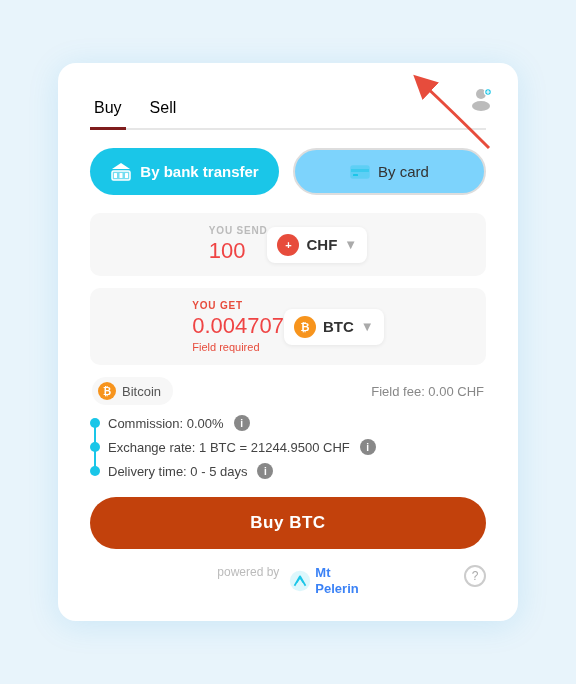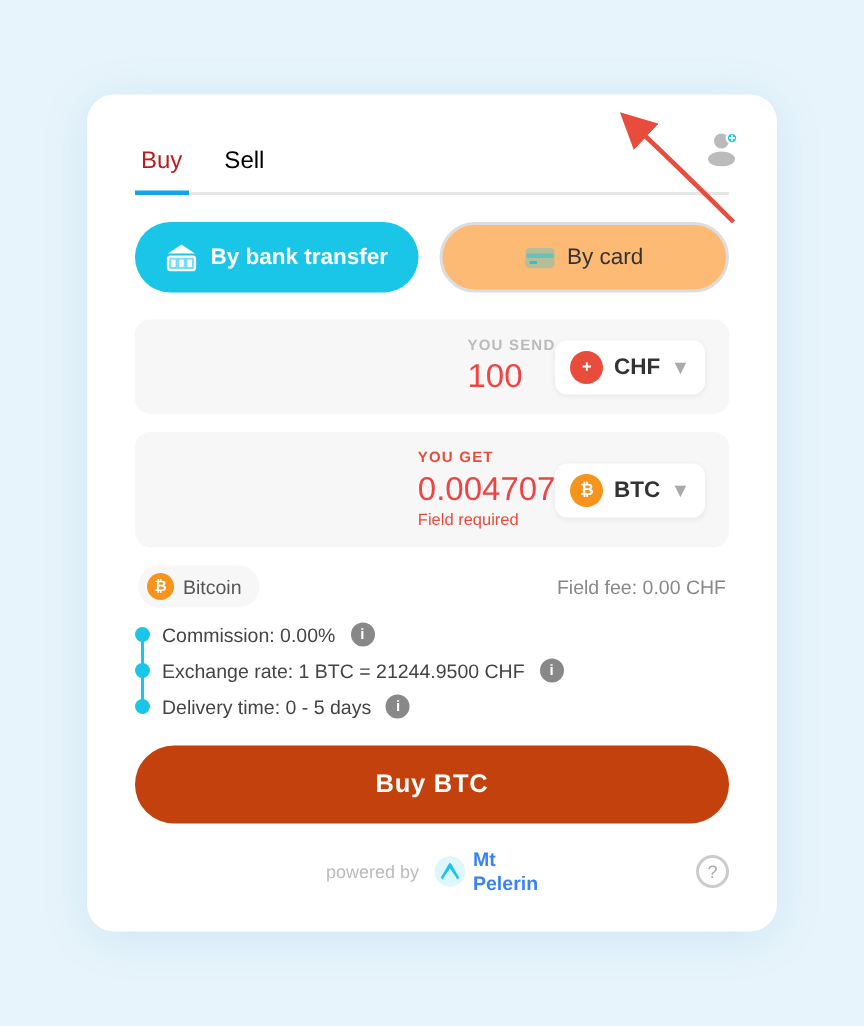--- a/index.html
+++ b/index.html
@@ -48,22 +48,22 @@
       border-bottom: 3px solid transparent;
       margin-bottom: -2px;
       color: #000000;
       font-weight: 500;
       background: none;
       border-top: none;
       border-left: none;
       border-right: none;
     }
     .tab.active {
-      color: #b91c1c;
-      border-bottom: 3px solid #0ea5e9;
+      color: #000000;
+      border-bottom: 3px solid #7f1d1d;
     }
     
     .payment-btns {
       display: flex;
       gap: 14px;
       margin-bottom: 18px;
     }
     .btn-bank {
       flex: 1;
       background: #1ac6e8;
@@ -74,42 +74,42 @@
       font-size: 15px;
       cursor: pointer;
       display: flex;
       align-items: center;
       justify-content: center;
       gap: 8px;
       font-weight: 600;
     }
     .btn-card {
       flex: 1;
-      background: #fdba74;
+      background: #7dd3fc;
       color: #333;
       border: 2px solid #ddd;
       border-radius: 30px;
       padding: 13px 10px;
       font-size: 15px;
       cursor: pointer;
       display: flex;
       align-items: center;
       justify-content: center;
       gap: 8px;
       font-weight: 500;
     }
     
     .input-section {
       background: #f7f7f7;
       border-radius: 10px;
       padding: 12px 16px;
       margin-bottom: 12px;
       display: flex;
       align-items: center;
-      justify-content: flex-end;
+      justify-content: center;
     }
     .input-left label {
       font-size: 10px;
       color: #bbb;
       font-weight: 700;
       letter-spacing: 0.08em;
       display: block;
       margin-bottom: 2px;
     }
     .input-left label.red {
@@ -251,21 +251,21 @@
       padding: 16px;
       font-size: 17px;
       font-weight: 700;
       cursor: pointer;
       letter-spacing: 0.03em;
       margin-bottom: 16px;
     }
     
     .footer {
       display: flex;
-      align-items: center;
+      align-items: flex-start;
       justify-content: center;
       gap: 10px;
       color: #bbb;
       font-size: 12px;
       position: relative;
     }
     .footer-logo {
       display: flex;
       align-items: center;
       gap: 5px;

